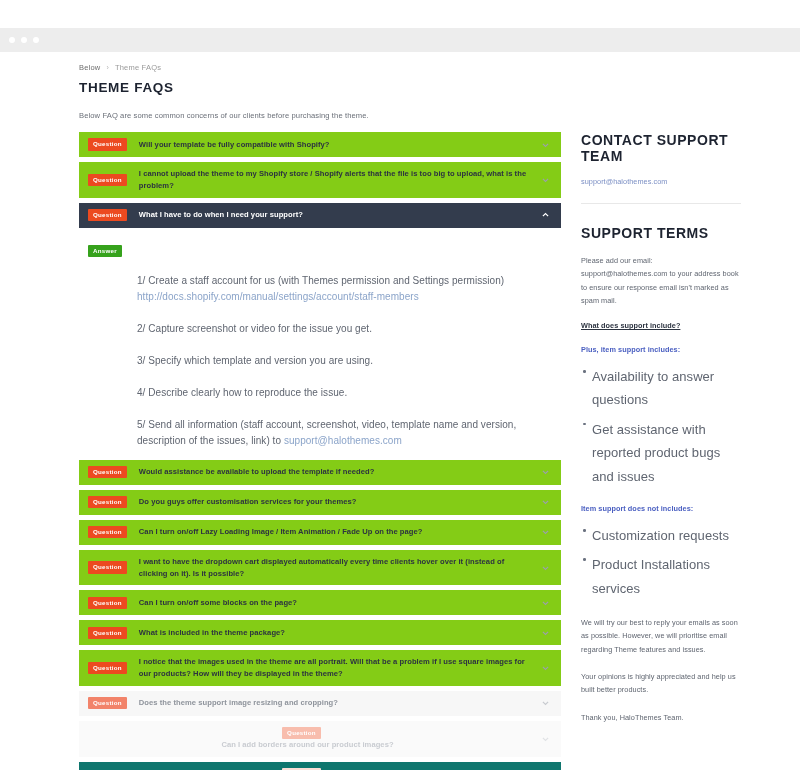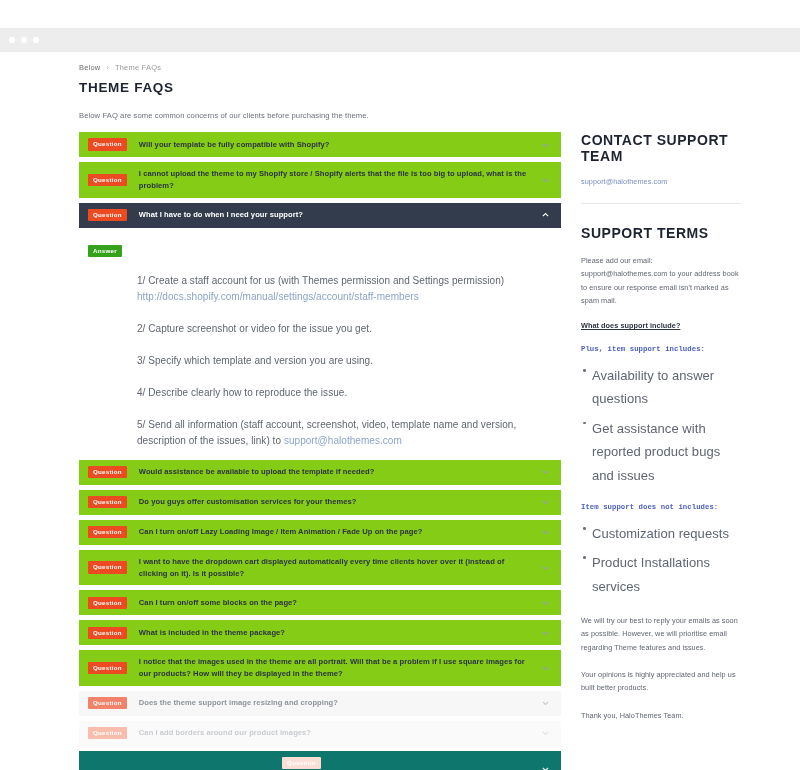--- a/index.html
+++ b/index.html
@@ -96,21 +96,21 @@
     background: #84cc16;
     min-height: 25px;
     display: flex;
     align-items: center;
     padding: 6px 34px 6px 9px;
   }
   .faq-item.active .faq-head {
     background: #333c4d;
   }
   .faq-item.dim1 .faq-head { background: #f7f7f7; }
-  .faq-item.dim2 .faq-head { background: #fafafa; }
+  .faq-item.dim2 .faq-head { background: #fafafa; flex-direction: column; }
   .faq-item.dim3 .faq-head { background: #0f766e; flex-direction: column; }
 
   .badge {
     flex: 0 0 auto;
     background: #ec4a20;
     color: #ffffff;
     font-size: 6.2px;
     font-weight: bold;
     letter-spacing: .25px;
     padding: 3px 5px 3px 5px;
@@ -213,21 +213,20 @@
     text-decoration: underline;
     margin-bottom: 15px;
     letter-spacing: .05px;
   }
   .side-blue {
     font-size: 7.3px;
     font-weight: bold;
     color: #4a5fc1;
     margin-bottom: 11px;
     letter-spacing: .05px;
-    font-family: Liberation Mono, monospace;
   }
   .side-list {
     list-style: none;
     margin: 0 0 16px 0;
     padding: 0;
   }
   .side-list li {
     position: relative;
     font-size: 13px;
     color: #5f6570;

